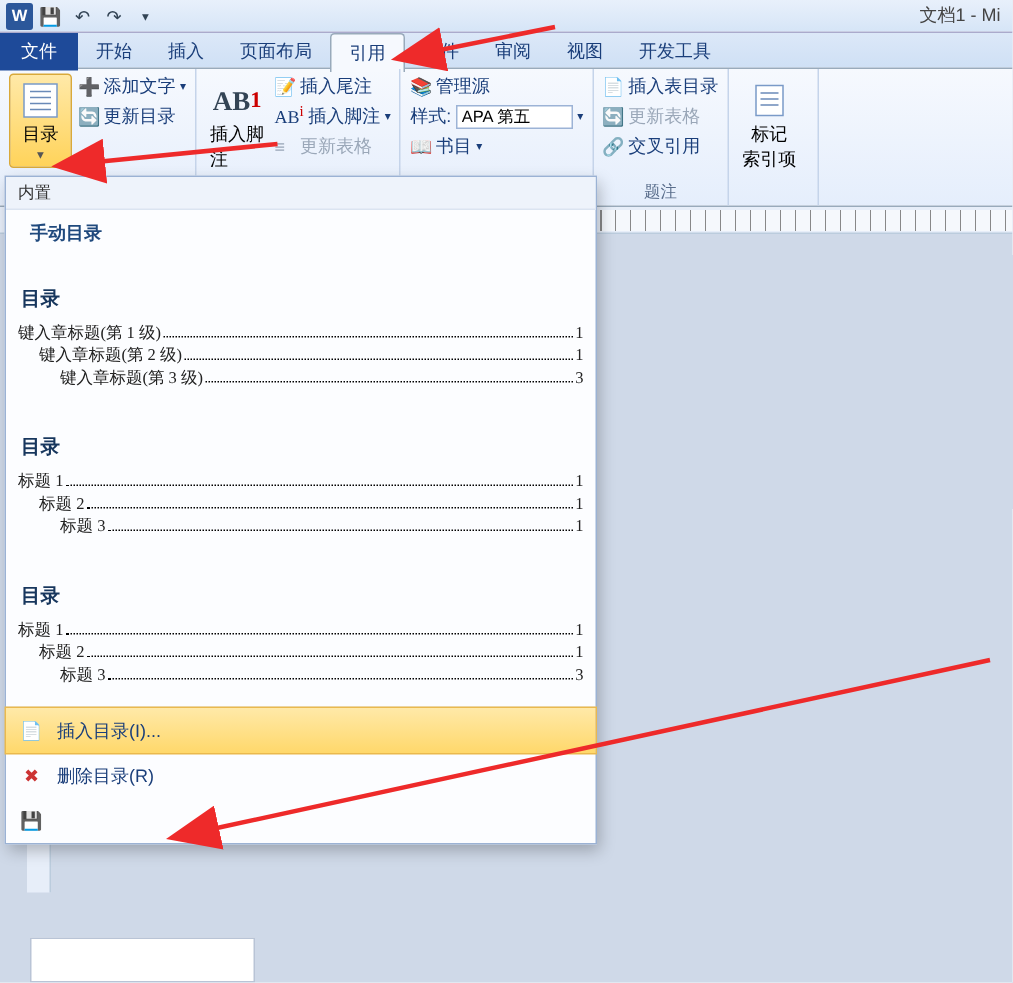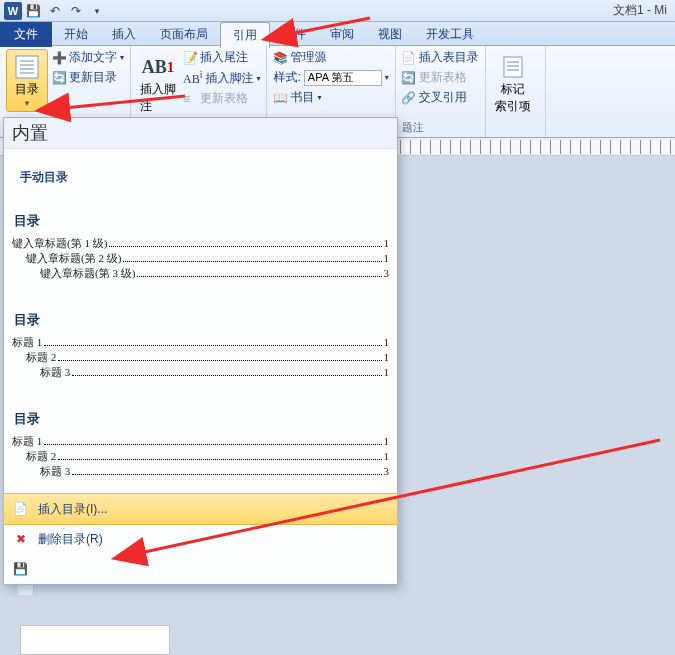--- a/index.html
+++ b/index.html
@@ -80,20 +80,21 @@
     flex-direction: column;
     justify-content: space-between;
     min-width: 60px;
   }
   .ribbon-group-body {
     display: flex;
     flex-direction: column;
     gap: 3px;
   }
   .ribbon-group-label {
+    text-align: center;
     color: #5a6e8c;
     font-size: 11px;
     padding-top: 2px;
   }
   .big-button {
     width: 42px;
     display: flex;
     flex-direction: column;
     align-items: center;
     justify-content: center;
@@ -173,25 +174,25 @@
     width: 395px;
     background: #fcfdff;
     border: 1px solid #9bb2d4;
     box-shadow: 2px 4px 10px rgba(0,0,0,.25);
     z-index: 5;
   }
   .toc-section-header {
     background: #eef3fb;
     padding: 3px 8px;
     color: #333;
-    font-size: 18px;
+    font-size: 11px;
     border-bottom: 1px solid #dbe4f1;
   }
   .toc-gallery {
-    padding: 18px 8px 8px;
+    padding: 5px 8px 8px;
   }
   .toc-item-title {
     color: #17365d;
     font-weight: bold;
     font-size: 13px;
     padding: 6px 2px;
     font-family: Cambria, serif;
   }
   .toc-preview {
     font-family: SimSun, serif;

